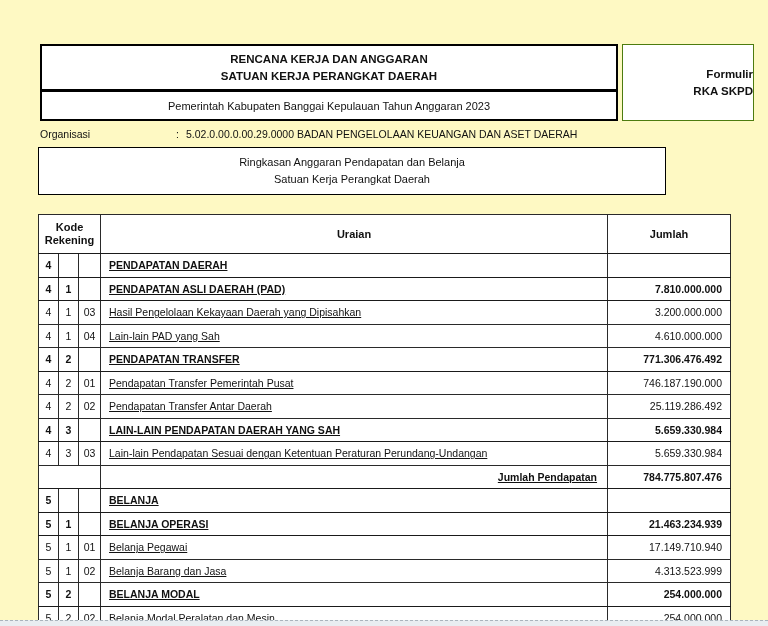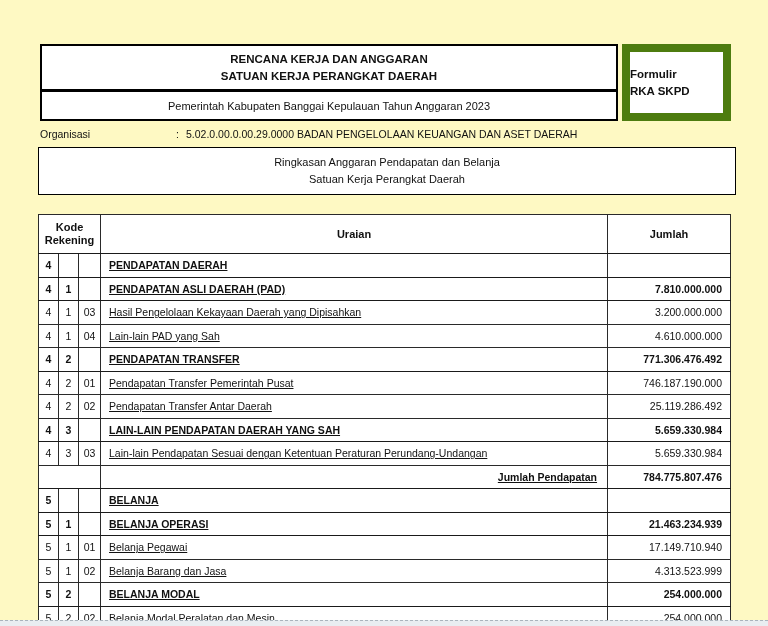--- a/index.html
+++ b/index.html
@@ -13,33 +13,33 @@
 
   
   .header-row { position: absolute; left: 40px; top: 44px; display: flex; gap: 4px; }
   .header-main { width: 578px; border: 2px solid #000; background: #fff; }
   .header-title {
     text-align: center; font-weight: bold; font-size: 11.5px; line-height: 17px;
     padding: 5px 0 4px 0; border-bottom: 3px solid #000;
   }
   .header-sub { text-align: center; font-size: 11px; padding: 8px 0 7px 0; border-radius: 6px; }
   .header-form {
-    width: 109px; border: 8px solid #4d7c0f; background: #fff;
-    display: flex; flex-direction: column; justify-content: center; align-items: flex-start;
+    width: 132px; border: 1px solid #4d7c0f; background: #fff;
+    display: flex; flex-direction: column; justify-content: center; align-items: flex-end;
     font-weight: bold; font-size: 11.5px; line-height: 17px;
   }
 
   
   .org-line { position: absolute; left: 40px; top: 128px; font-size: 10.5px; white-space: nowrap; }
   .org-label { display: inline-block; width: 136px; }
   .org-colon { display: inline-block; width: 10px; }
 
   
   .summary-box {
-    position: absolute; left: 38px; top: 147px; width: 698px;
+    position: absolute; left: 38px; top: 147px; width: 628px;
     border: 1.5px solid #000; text-align: center; font-size: 11px;
     line-height: 17px; padding: 6px 0 6px 0; background: #fff;
   }
 
   
   table.budget {
     position: absolute; left: 38px; top: 183px; width: 692px;
     border-collapse: collapse; table-layout: fixed;
     font-size: 10.5px; background: #fff; border: 1.5px solid #1a1a1a; margin-top: 31px;
   }

